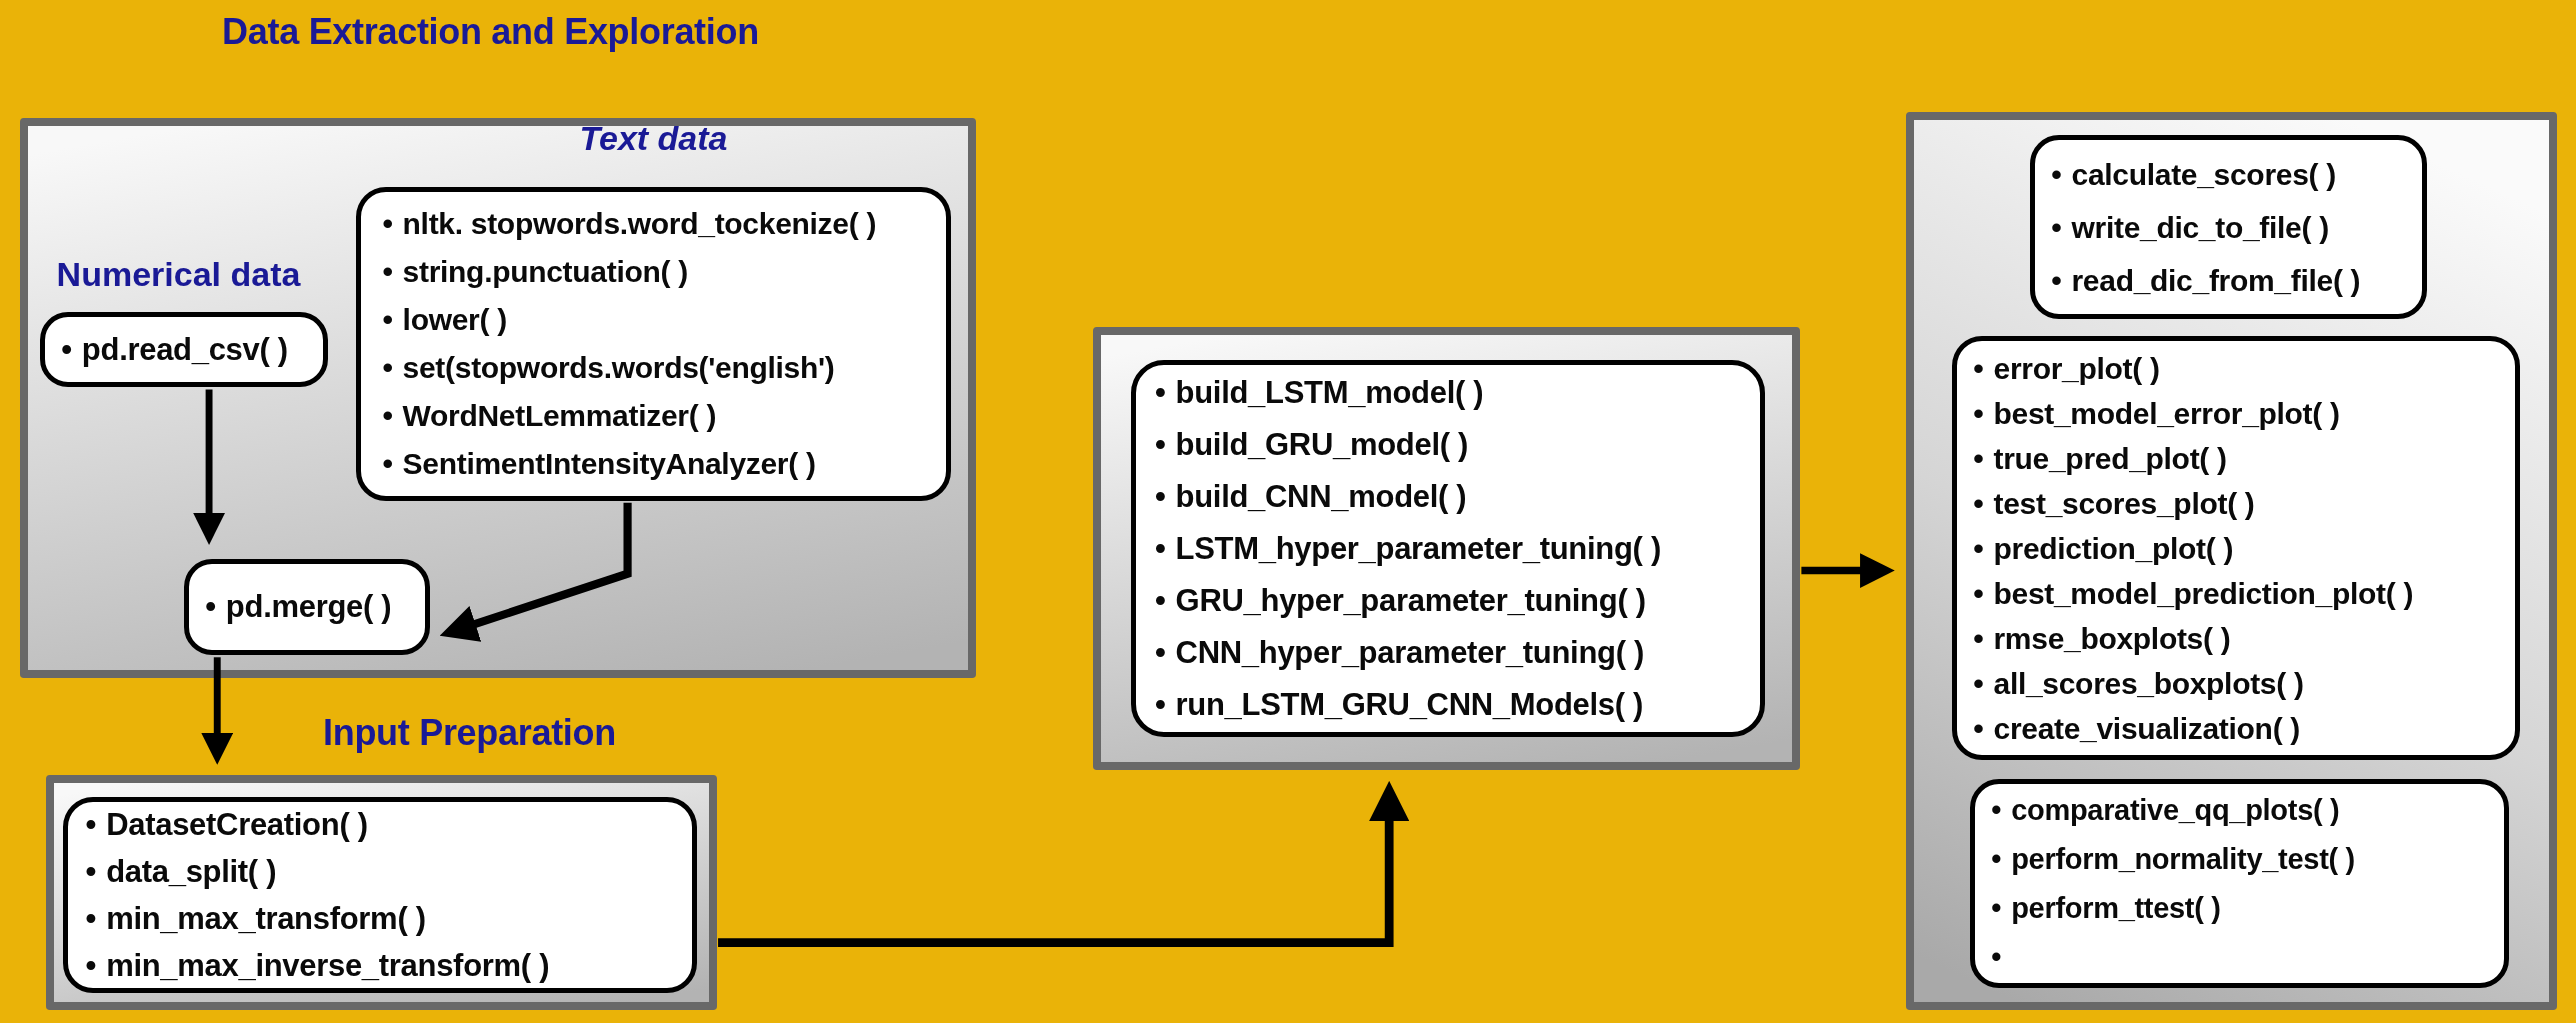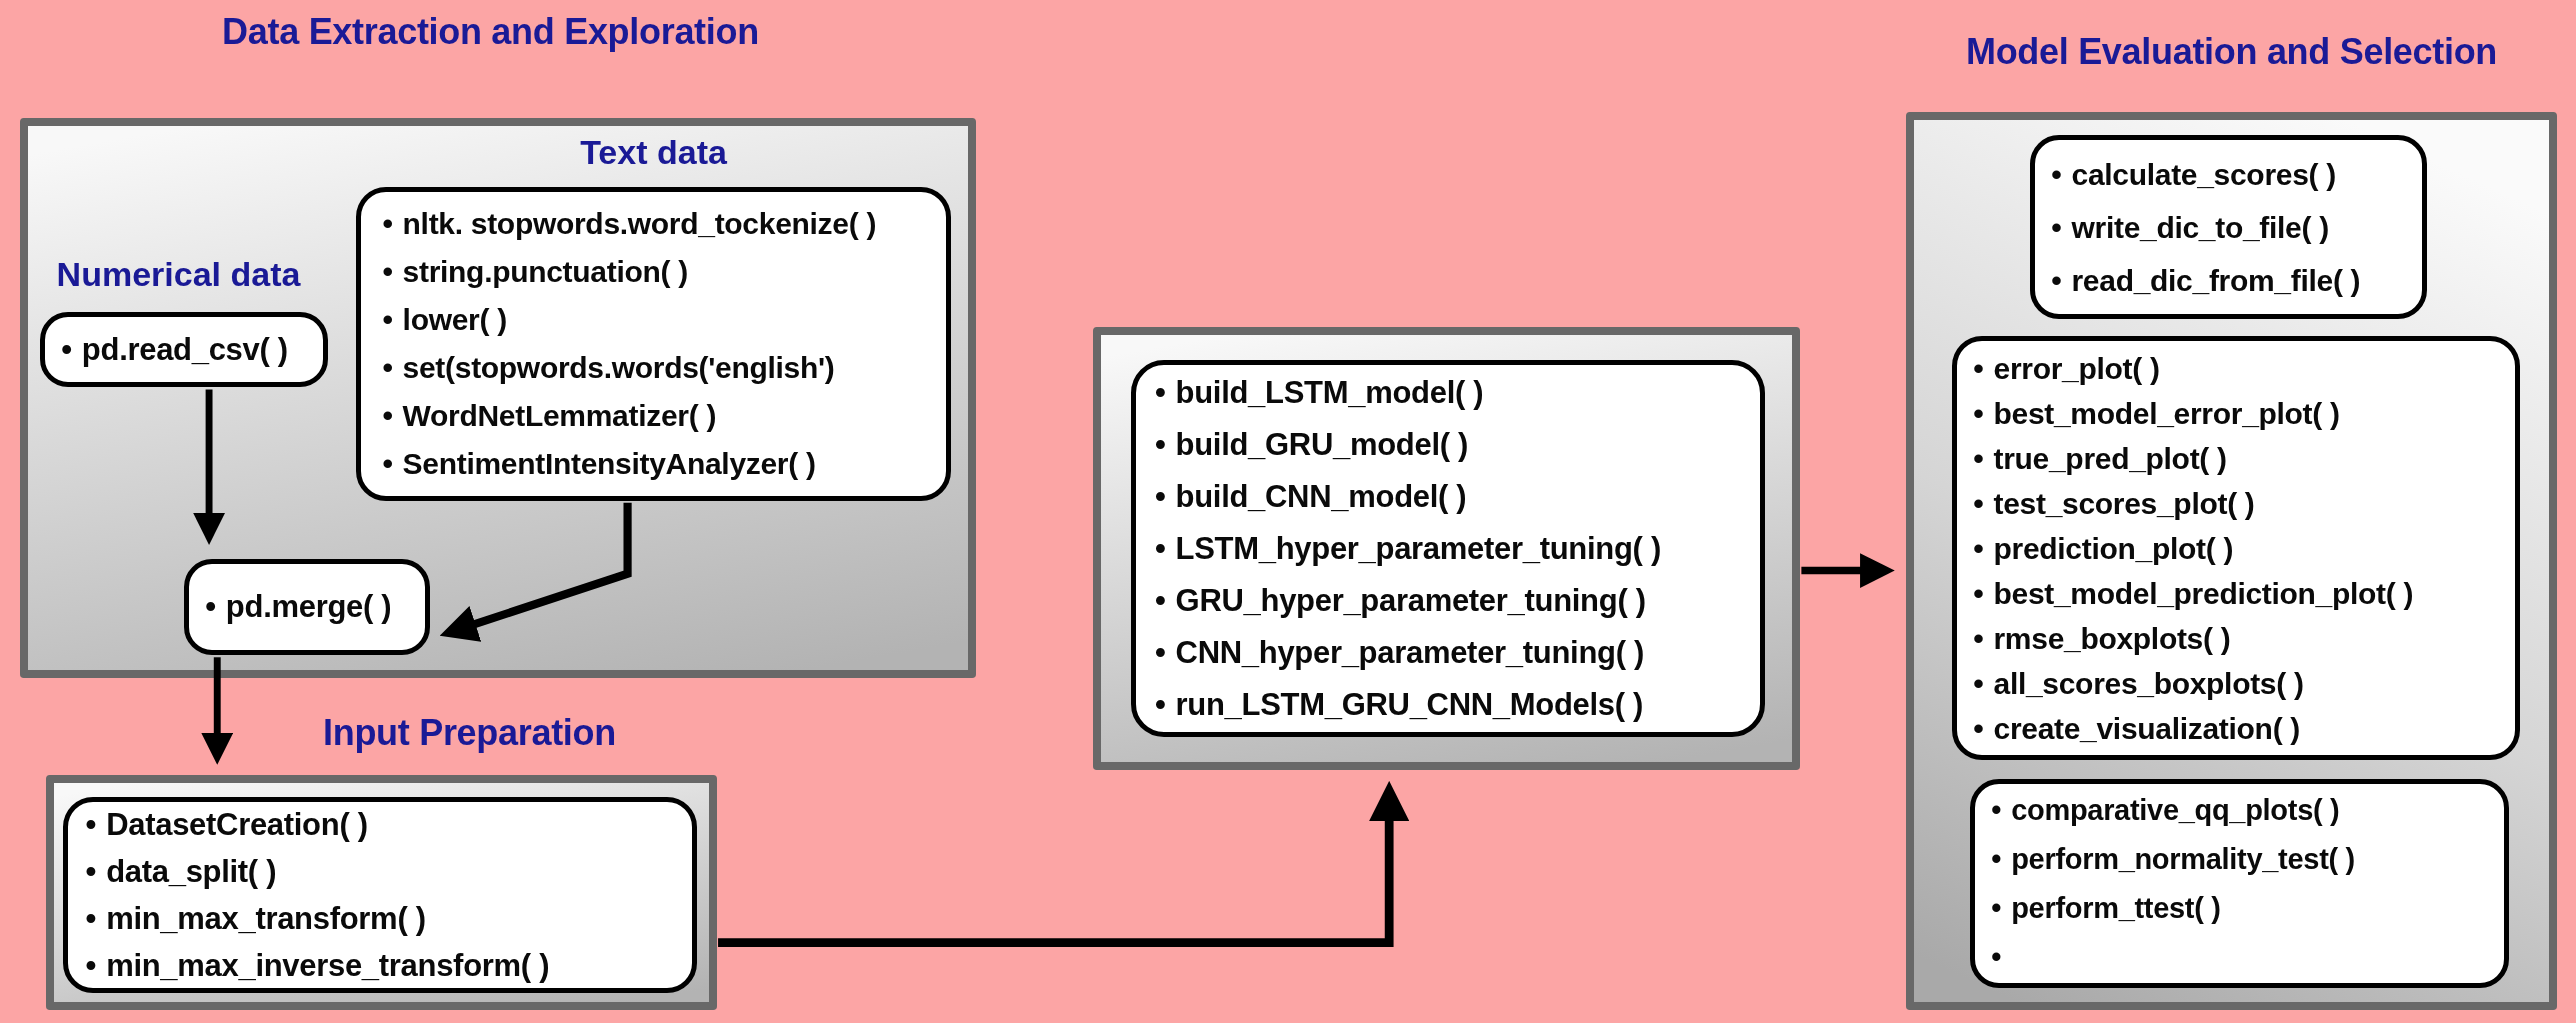--- a/index.html
+++ b/index.html
@@ -1,19 +1,19 @@
 <!DOCTYPE html>
 <html style="--accent: #1a1a96;font-size:10px"><head>
 <meta charset="utf-8">
 <style>
   html,body{margin:0;padding:0;background:#ffffff;}
   #canvas{
     position:relative;
     width:2576px;height:1023px;
-    background:#fca5a5;
+    background:#eab308;
     font-family:"Liberation Sans", sans-serif;
     overflow:hidden;
   }
   .section-title{
     position:absolute;
     font-size:36px;font-weight:700;
     color:var(--accent,#1a1a96);
     text-align:center;
     letter-spacing:-0.3px;
     white-space:nowrap;
@@ -78,21 +78,21 @@
 </style>
 </head>
 <body>
 
 <div id="canvas">
 
   <div class="section-title" style="left:101px;top:11.3px;width:779px;">Data Extraction and Exploration</div>
 
   <div class="outer-box" style="left:20px;top:118px;width:956px;height:560px;"></div>
 
-  <div class="sub-label" style="left:377px;top:133px;width:553px;">Text data</div>
+  <div class="sub-label" style="left:377px;top:119px;width:553px;font-style:italic;">Text data</div>
 
   <div class="white-box list-textdata" style="left:356px;top:187px;width:595px;height:314px;border-radius:30px;padding-left:21.4px;">
       <div class="item">
         <span class="bullet">•</span>
         <span>nltk. stopwords.word_tockenize( )</span>
       </div>
       <div class="item">
         <span class="bullet">•</span>
         <span>string.punctuation( )</span>
       </div>
@@ -180,21 +180,20 @@
       <div class="item">
         <span class="bullet">•</span>
         <span>CNN_hyper_parameter_tuning( )</span>
       </div>
       <div class="item">
         <span class="bullet">•</span>
         <span>run_LSTM_GRU_CNN_Models( )</span>
       </div>
     </div>
 
-  <div class="section-title" style="left:1911px;top:31px;width:641px;">Model Evaluation and Selection</div>
 
   <div class="outer-box diag" style="left:1906px;top:112px;width:651px;height:898px;"></div>
 
   <div class="white-box list-evalA" style="left:2030px;top:135px;width:397px;height:184px;border-radius:29px;padding-left:16.3px;">
       <div class="item">
         <span class="bullet">•</span>
         <span>calculate_scores( )</span>
       </div>
       <div class="item">
         <span class="bullet">•</span>

